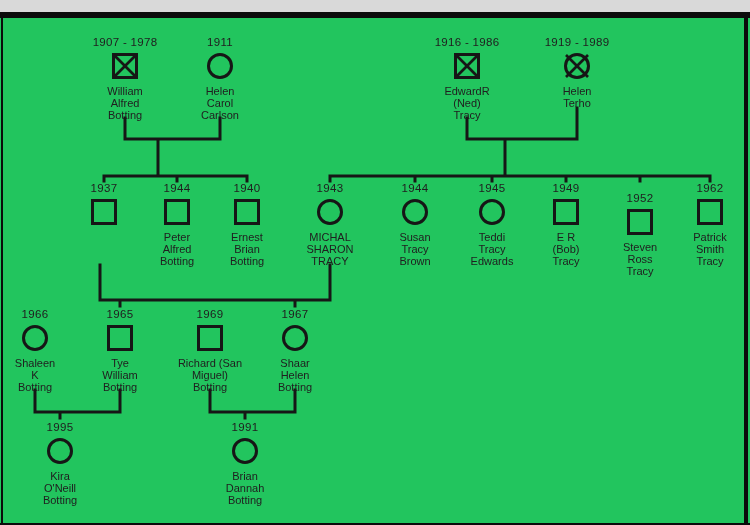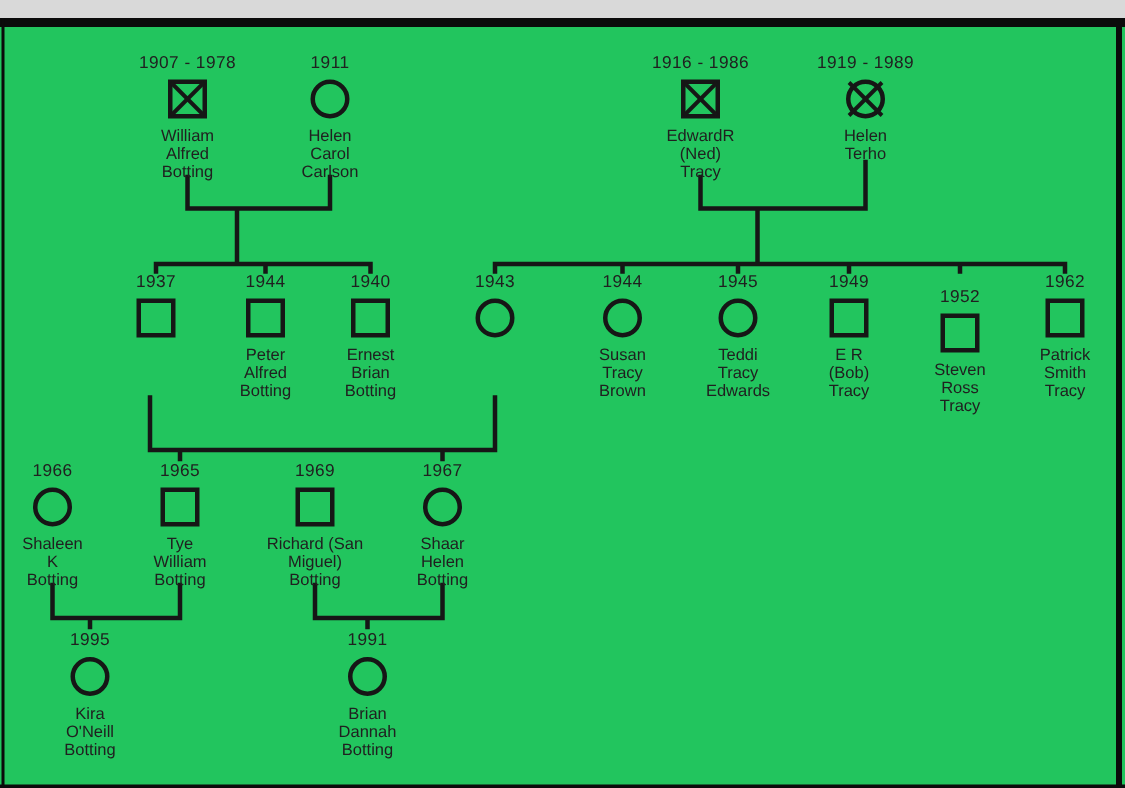--- a/index.html
+++ b/index.html
@@ -135,20 +135,25 @@
           <div>Ernest</div>
           <div>Brian</div>
           <div>Botting</div>
         </div>
       </div>
       <div class="person" style="left: 282px; top: 170px;">
         <div class="year">1943</div>
         <div class="symwrap">
           <div class="sym circle"></div>
         </div>
+        <div class="pname">
+          <div>MICHAL</div>
+          <div>SHARON</div>
+          <div>TRACY</div>
+        </div>
       </div>
       <div class="person" style="left: 367px; top: 170px;">
         <div class="year">1944</div>
         <div class="symwrap">
           <div class="sym circle"></div>
         </div>
         <div class="pname">
           <div>Susan</div>
           <div>Tracy</div>
           <div>Brown</div>

